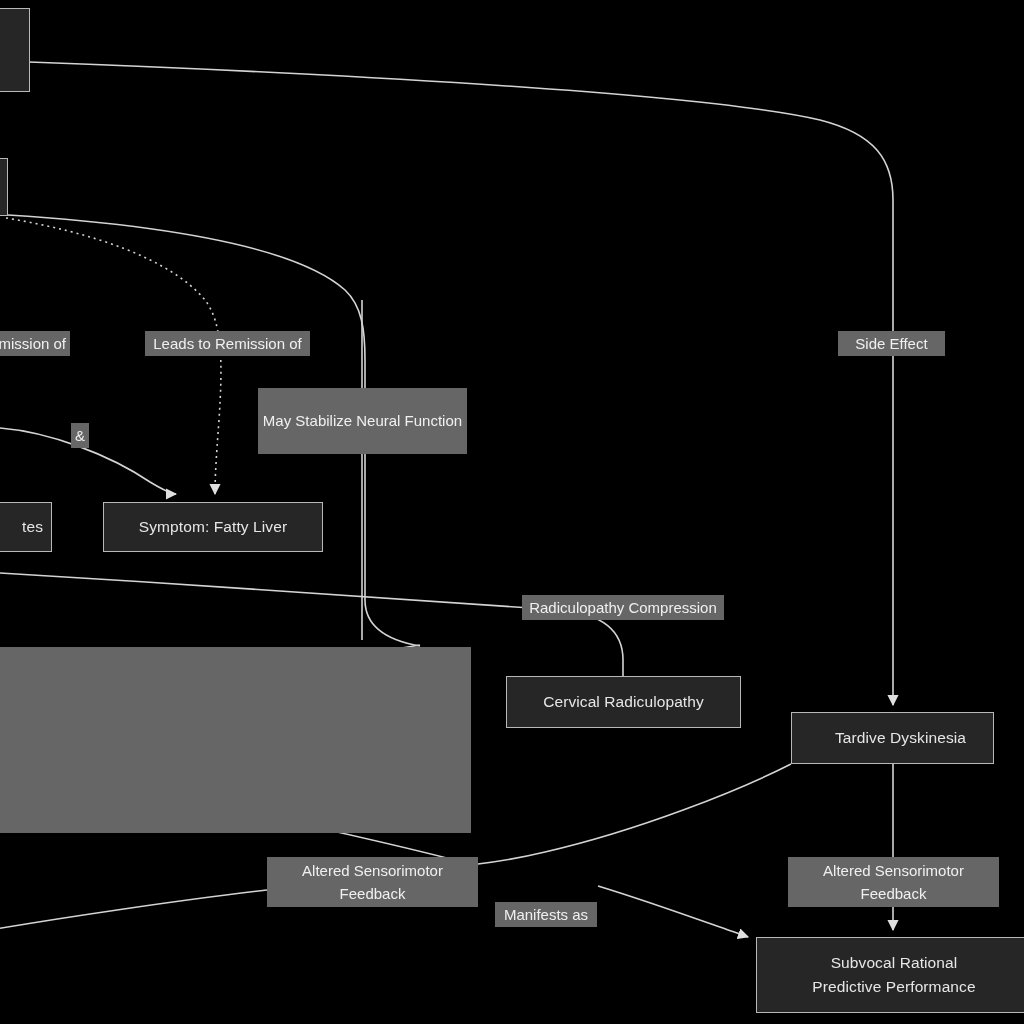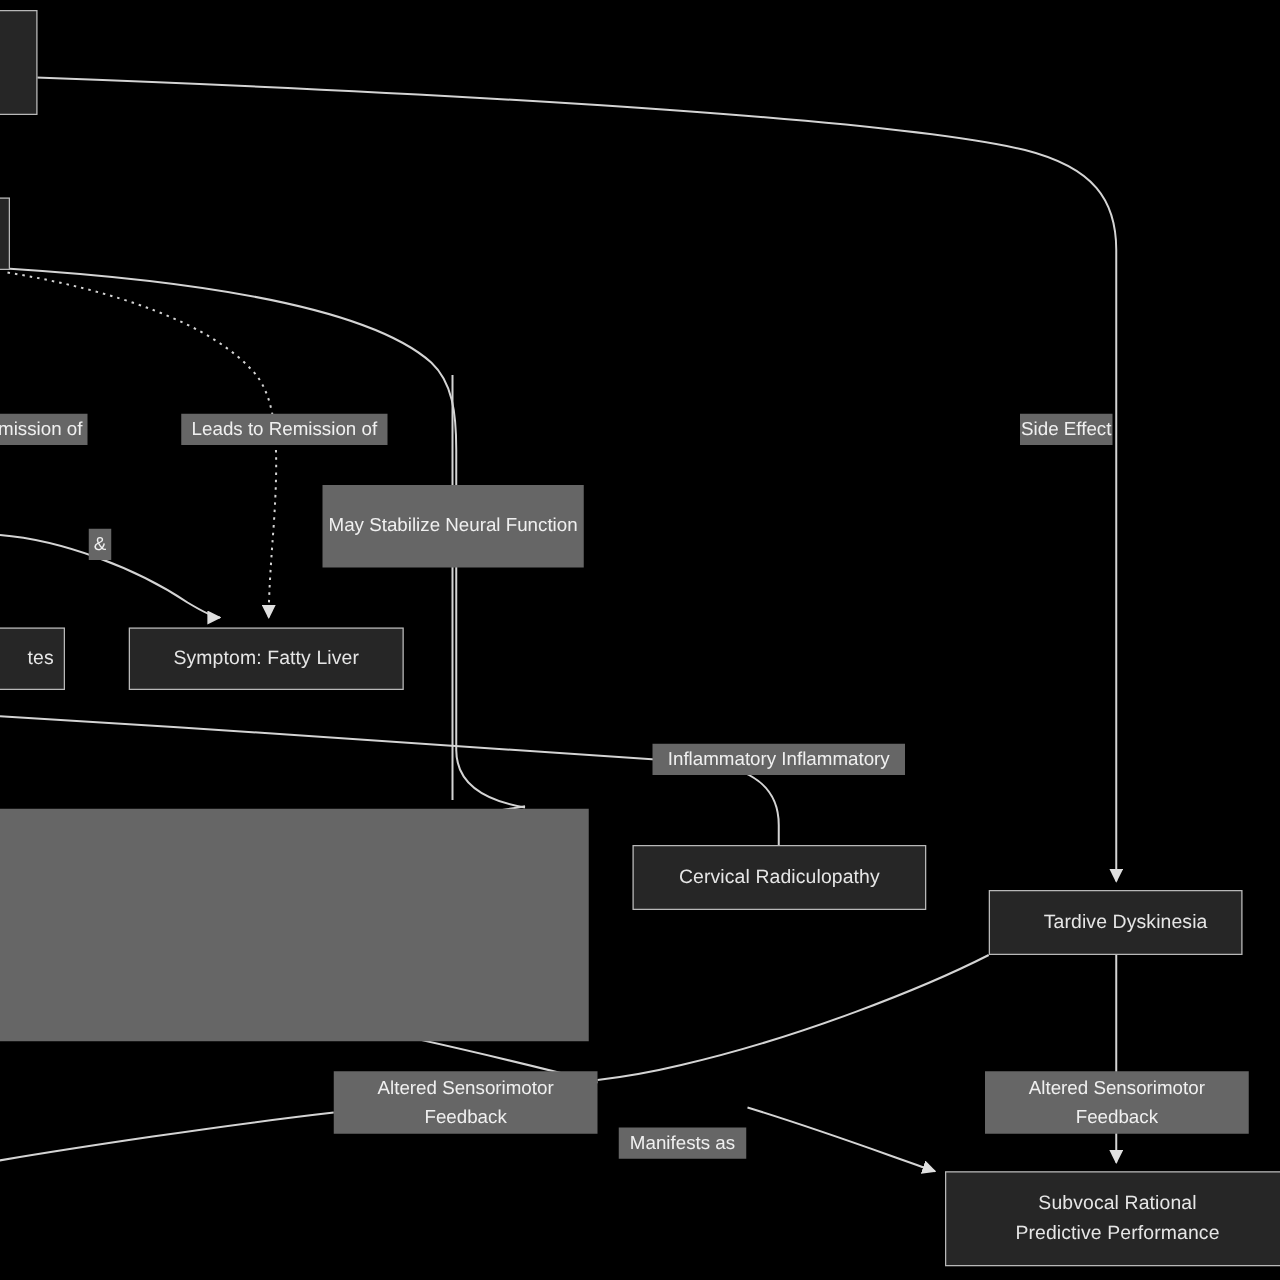--- a/index.html
+++ b/index.html
@@ -118,27 +118,27 @@
 
   <div class="node" style="left:791px; top:712px; width:203px; height:52px;padding-left:24px;">Tardive Dyskinesia</div>
 
   <div class="node" style="left:756px; top:937px; width:276px; height:76px; white-space:pre-line;">Subvocal Rational
 Predictive Performance</div>
 
   <div class="edge-label" style="left:-42px; top:331px; width:112px; height:25px; justify-content:flex-end;">mission of</div>
 
   <div class="edge-label" style="left:145px; top:331px; width:165px; height:25px;text-align:center;">Leads to Remission of</div>
 
-  <div class="edge-label" style="left:816px; top:331px; width:74px; height:25px;">Side Effect</div>
+  <div class="edge-label" style="left:838px; top:331px; width:107px; height:25px;">Side Effect</div>
 
   <div class="edge-label" style="left:71px; top:423px; width:18px; height:25px;">&amp;</div>
 
   <div class="edge-label multiline" style="left:258px; top:388px; width:209px; height:66px;">May Stabilize Neural Function</div>
 
-  <div class="edge-label" style="left:522px; top:595px; width:202px; height:25px;">Inflammatory Inflammatory</div>
+  <div class="edge-label" style="left:522px; top:595px; width:202px; height:25px;">Radiculopathy Compression</div>
 
   <div class="edge-label multiline" style="left:267px; top:857px; width:211px; height:50px;">Altered Sensorimotor Feedback</div>
 
   <div class="edge-label multiline" style="left:788px; top:857px; width:211px; height:50px;">Altered Sensorimotor Feedback</div>
 
   <div class="edge-label" style="left:495px; top:902px; width:102px; height:25px;">Manifests as</div>
 
 </div>
 
 </body></html>

